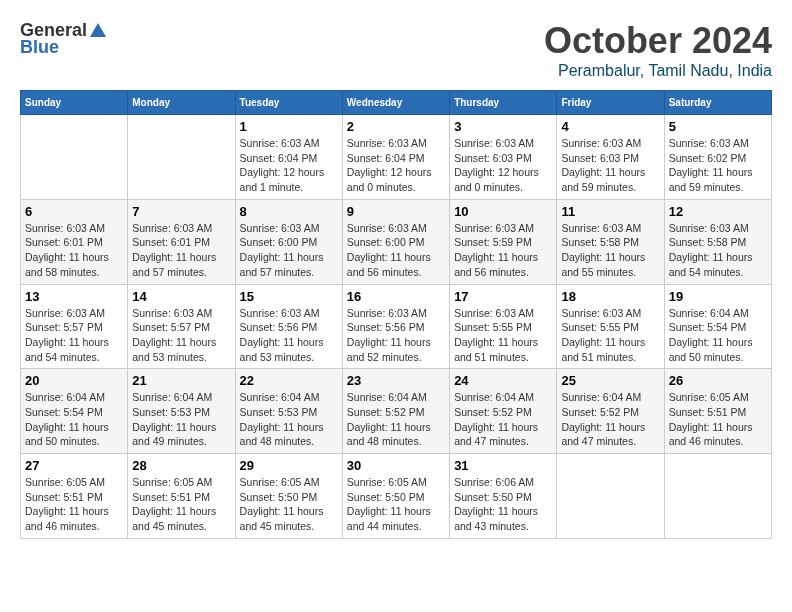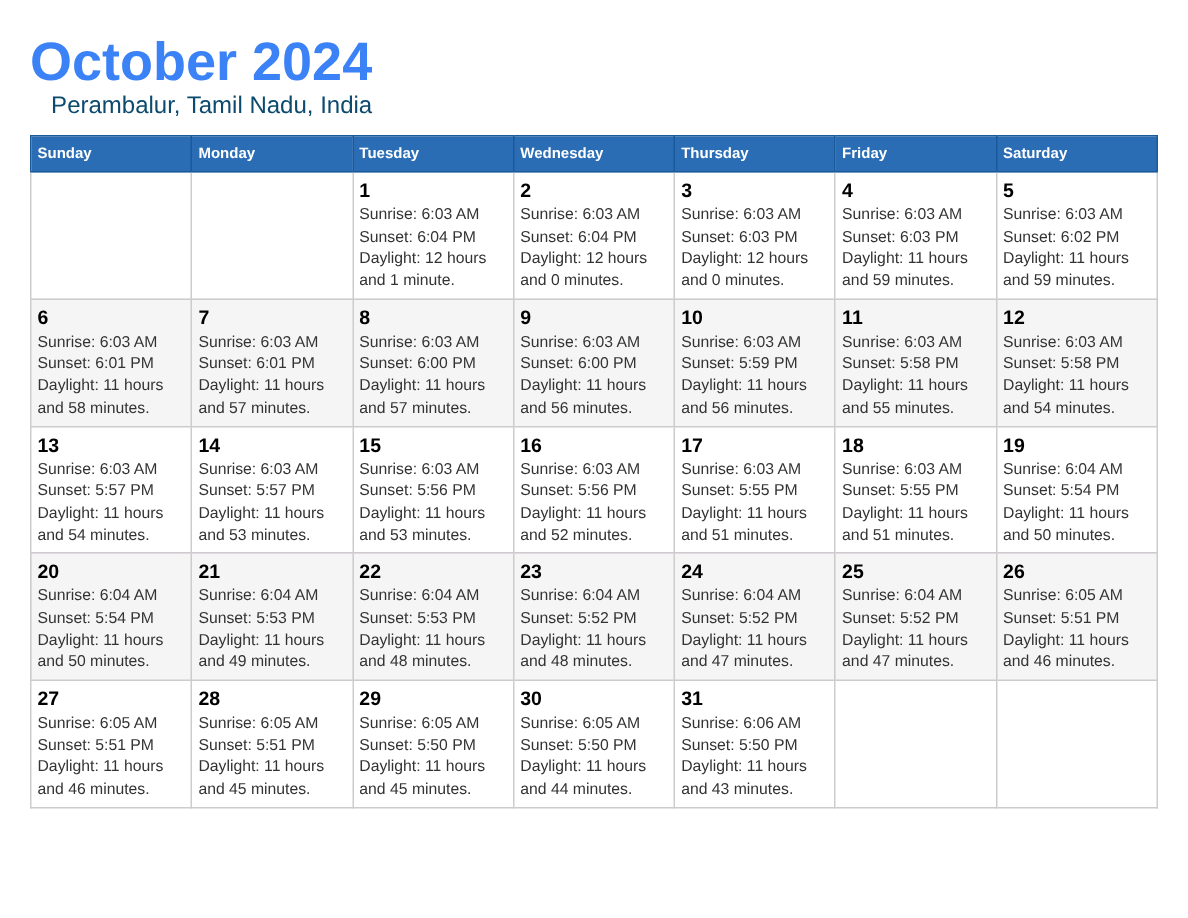--- a/index.html
+++ b/index.html
@@ -24,21 +24,21 @@
     .logo-line {
       display: flex;
       align-items: center;
     }
     .title-area {
       text-align: right;
     }
     .month-title {
       font-size: 36px;
       font-weight: bold;
-      color: #3b82f6;
+      color: #404040;
     }
     .location-title {
       font-size: 16px;
       color: #0c4a6e;
     }
     .calendar {
       width: 100%;
       border-collapse: collapse;
       font-size: 11px;
     }
@@ -73,20 +73,29 @@
       font-size: 10.5px;
     }
     .empty-cell {
       background: #fff !important;
     }
   </style>
 </head>
 <body>
 
 <div class="header-area">
+  <div class="logo">
+    <div class="logo-line">
+      <span style="font-size:18px;font-weight:bold;color:#333;">General</span>
+      <svg width="18" height="18" viewBox="0 0 18 18" style="margin-left:2px;margin-top:-2px;">
+        <polygon points="9,2 17,16 1,16" fill="#2a6db5"></polygon>
+      </svg>
+    </div>
+    <span style="font-size:18px;font-weight:bold;color:#2a6db5;margin-top:-4px;">Blue</span>
+  </div>
   <div class="title-area">
     <div class="month-title">October 2024</div>
     <div class="location-title">Perambalur, Tamil Nadu, India</div>
   </div>
 </div>
 
 <table class="calendar">
   <thead>
     <tr>
     <th>Sunday</th>

